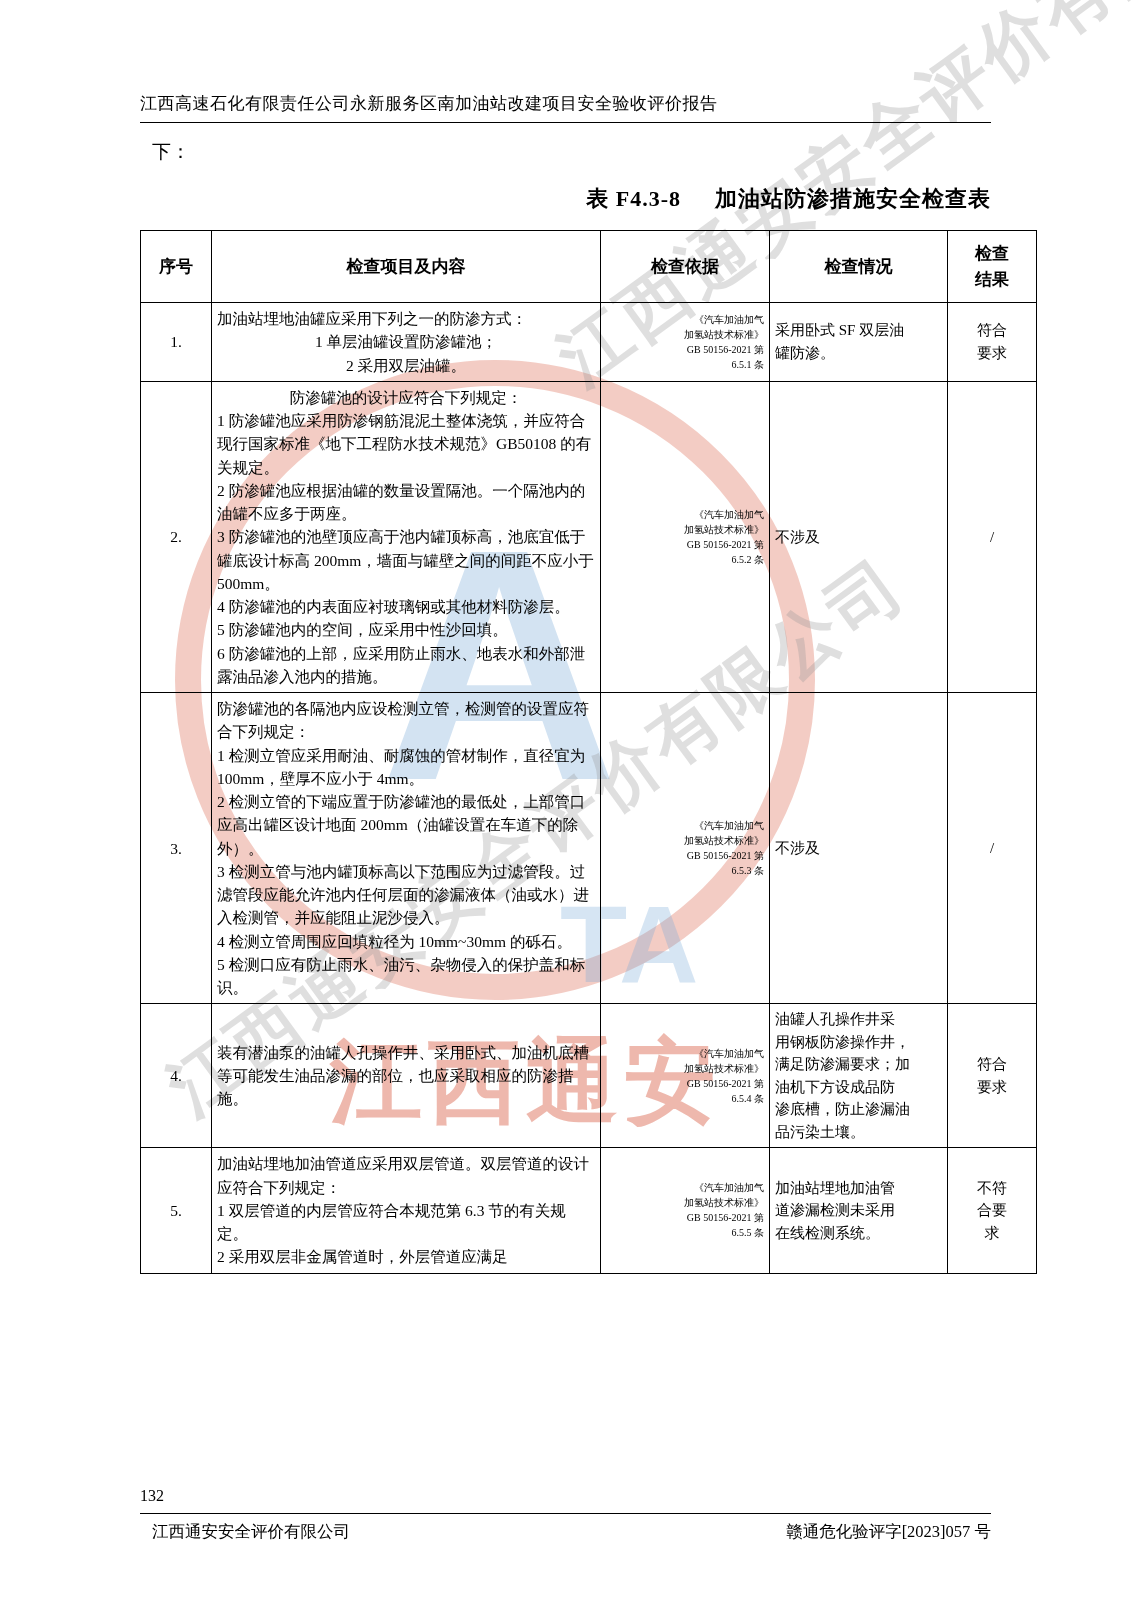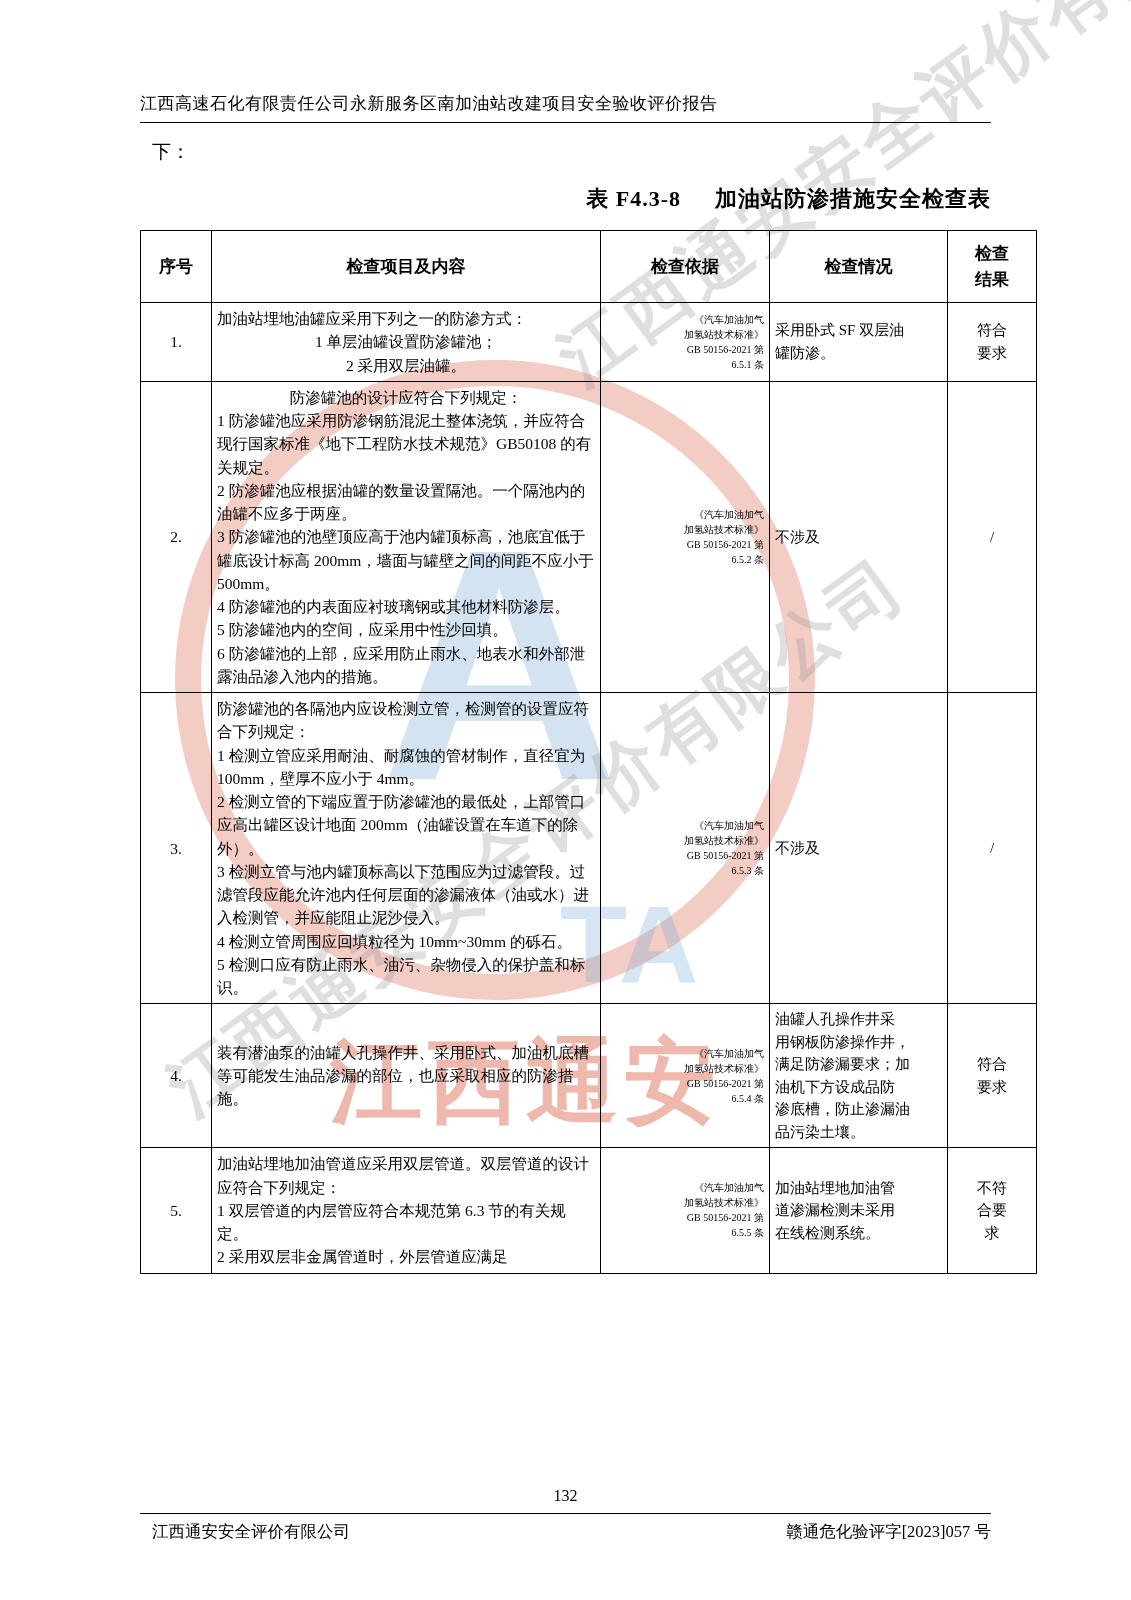--- a/index.html
+++ b/index.html
@@ -148,21 +148,21 @@
     font-weight: bold;
     color: rgba(120, 170, 215, 0.30);
     font-family: "Liberation Sans", sans-serif;
   }
   
   .page-number {
     position: absolute;
     top: 1487px;
     left: 140px;
     width: 851px;
-    text-align: center;
+    text-align: left;
     font-size: 16px;
   }
   .footer-rule {
     position: absolute;
     top: 1513px;
     left: 140px;
     width: 851px;
     border-bottom: 1.4px solid #000;
   }
   .footer-left {

